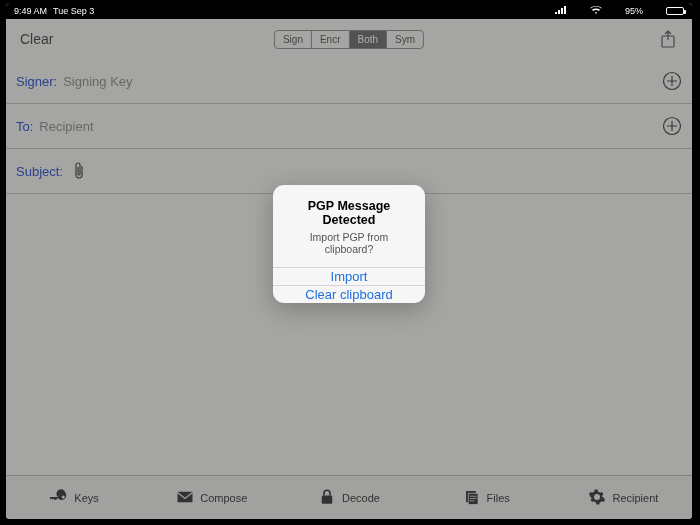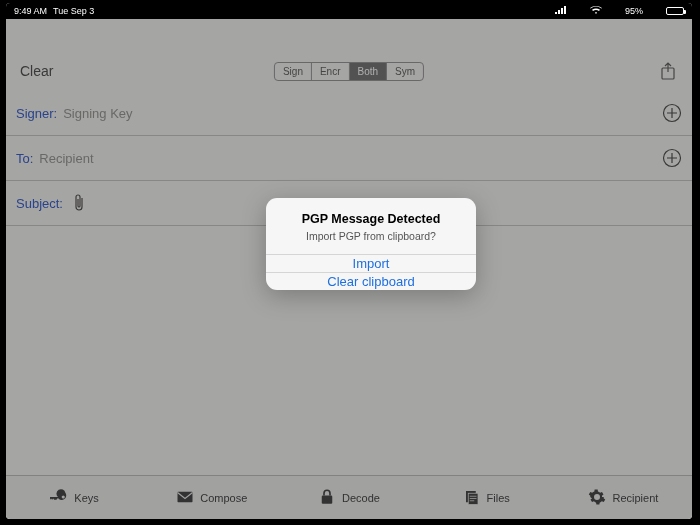--- a/index.html
+++ b/index.html
@@ -15,21 +15,21 @@
     .battery { width: 18px; height: 8px; border: 1px solid #fff; border-radius: 2px; position: relative; }
     .battery::after { content: ""; position: absolute; right: -3px; top: 2px; width: 2px; height: 4px; background: #fff; border-radius: 0 1px 1px 0; }
     .battery .fill { height: 100%; width: 95%; background: #fff; }
 
     
     .dim { position: absolute; inset: 0; background: rgba(0,0,0,0.32); pointer-events: none; z-index: 5; }
 
     .content { flex: 1; position: relative; overflow: hidden; }
 
     
-    .toolbar { height: 40px; display: flex; align-items: center; padding: 0 14px; position: relative; margin-top: 32px; }
+    .toolbar { height: 40px; display: flex; align-items: center; padding: 0 14px; position: relative; }
     .clear-btn { font-size: 14px; color: #555; }
     .seg { position: absolute; left: 50%; transform: translateX(-50%); display: flex; border: 1px solid #9a9a9a; border-radius: 4px; overflow: hidden; }
     .seg > div { font-size: 10px; padding: 3px 8px; border-right: 1px solid #9a9a9a; color: #666; }
     .seg > div:last-child { border-right: none; }
     .seg > div.sel { background: #7a7a7a; color: #fff; }
     .share-icon { margin-left: auto; }
 
     
     .row { border-bottom: 1px solid #c8c8c5; padding: 12px 10px; display: flex; align-items: center; font-size: 13px; }
     .row .label { color: #3d63d0; margin-right: 6px; }
@@ -39,21 +39,21 @@
     .ic { width: 20px; height: 20px; display: inline-flex; align-items: center; justify-content: center; }
 
     .composer-body { flex: 1; }
 
     
     .tabbar { height: 44px; border-top: 1px solid #c0c0bd; display: flex; background: #eeedec; }
     .tabbar .tab { flex: 1; display: flex; gap: 6px; align-items: center; justify-content: center; font-size: 11px; color: #4a4a4a; }
     .tabbar svg { width: 18px; height: 18px; }
 
     
-    .popup { position: absolute; left: 50%; top: 45%; transform: translate(-50%,-50%); width: 210px; background: #f6f6f6; border-radius: 11px; overflow: hidden; z-index: 10; box-shadow: 0 6px 24px rgba(0,0,0,.25); margin-left: 22px; }
+    .popup { position: absolute; left: 50%; top: 45%; transform: translate(-50%,-50%); width: 152px; background: #f6f6f6; border-radius: 11px; overflow: hidden; z-index: 10; box-shadow: 0 6px 24px rgba(0,0,0,.25); }
     .popup .p-head { padding: 14px 12px 12px; text-align: center; }
     .popup .p-title { font-size: 12.5px; font-weight: 600; margin-bottom: 4px; }
     .popup .p-msg { font-size: 10.5px; color: #555; }
     .popup .p-btn { border-top: 1px solid #d5d5d5; text-align: center; padding: 1px 0; font-size: 13px; color: #1e6fe0; }
 
     .col-stack { display: flex; flex-direction: column; height: 100%; }
   </style>
 </head>
 <body>
 

